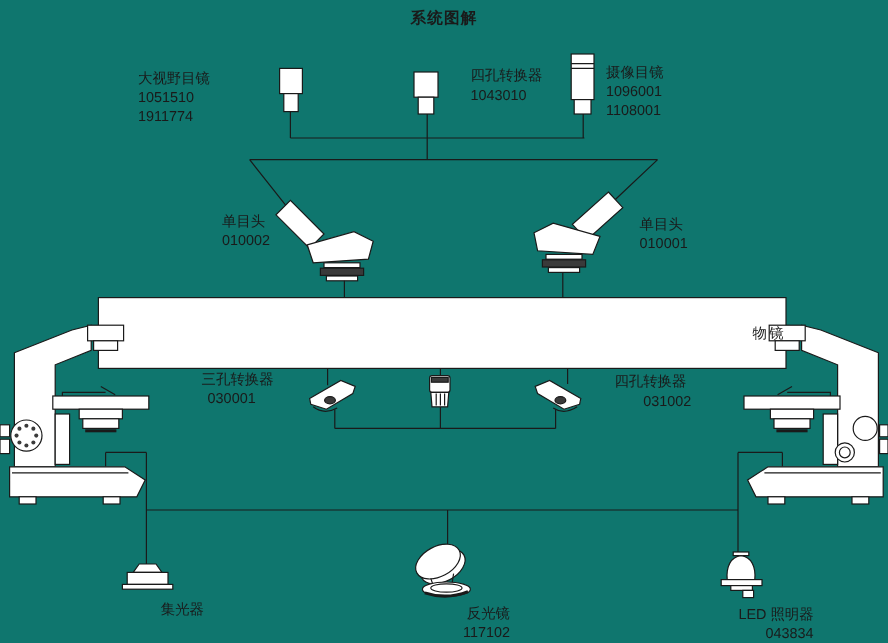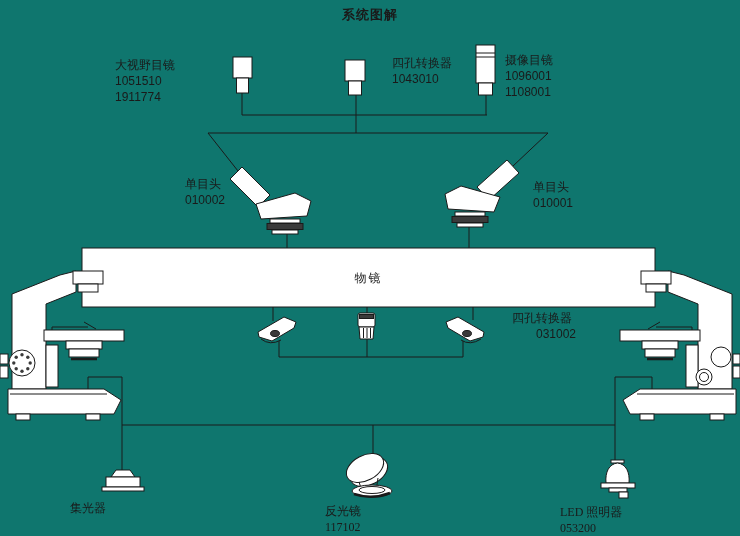--- a/index.html
+++ b/index.html
@@ -2,22 +2,22 @@
 <html><head>
 <meta charset="utf-8">
 <style>
   html,body{margin:0;padding:0;background:#ffffff;}
   .stage{position:relative;width:740px;height:536px;background:#0f766e;overflow:hidden;
          font-family:"Liberation Sans","DejaVu Sans",sans-serif;color:#1a1a1a;}
   svg{position:absolute;left:0;top:0;}
   .title{position:absolute;left:0;top:6px;width:740px;text-align:center;
          font-size:13px;font-weight:bold;letter-spacing:1px;}
   .label{position:absolute;font-size:12px;line-height:16px;white-space:nowrap;}
-  .label.center{text-align:left;font-family:Liberation Serif, serif;}
-  .objlabel{position:absolute;left:82px;top:270px;width:573px;text-align:center;
+  .label.center{text-align:right;}
+  .objlabel{position:absolute;left:82px;top:270px;width:573px;text-align:right;
             font-size:12px;letter-spacing:2px;}
 </style>
 </head>
 <body>
 
 <div class="stage">
 
 <svg width="740" height="536" viewBox="0 0 740 536" fill="none" stroke="#1a1a1a" stroke-width="1">
 
   <g>
@@ -186,33 +186,37 @@
   <div>010002</div>
 </div>
 
 <div class="label" style="left:533px;top:179px">
   <div>单目头</div>
   <div>010001</div>
 </div>
 
 <div class="objlabel">物镜</div>
 
+<div class="label" style="left:168px;top:308px">
+  <div>三孔转换器</div>
+  <div style="margin-left:5px">030001</div>
+</div>
 
 <div class="label" style="left:512px;top:310px">
   <div>四孔转换器</div>
   <div style="margin-left:24px">031002</div>
 </div>
 
 <div class="label center" style="left:70px;top:500px;width:100px">
   <div>集光器</div>
 </div>
 
 <div class="label center" style="left:325px;top:503px;width:100px">
   <div>反光镜</div>
   <div>117102</div>
 </div>
 
 <div class="label center" style="left:560px;top:504px;width:118px">
   <div>LED 照明器</div>
-  <div>053200</div>
+  <div>043834</div>
 </div>
 
 </div>
 
 </body></html>

